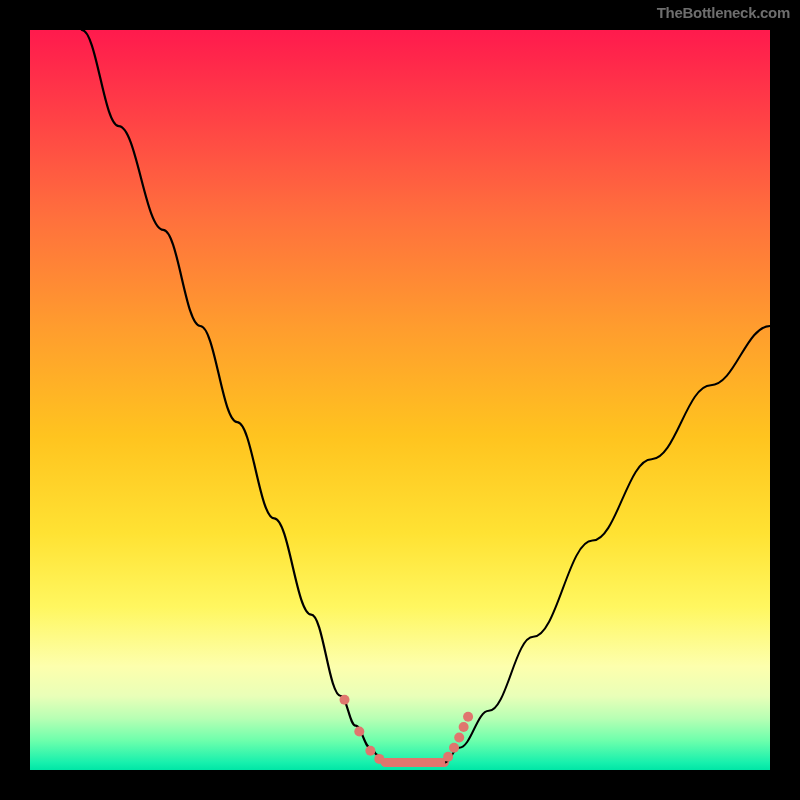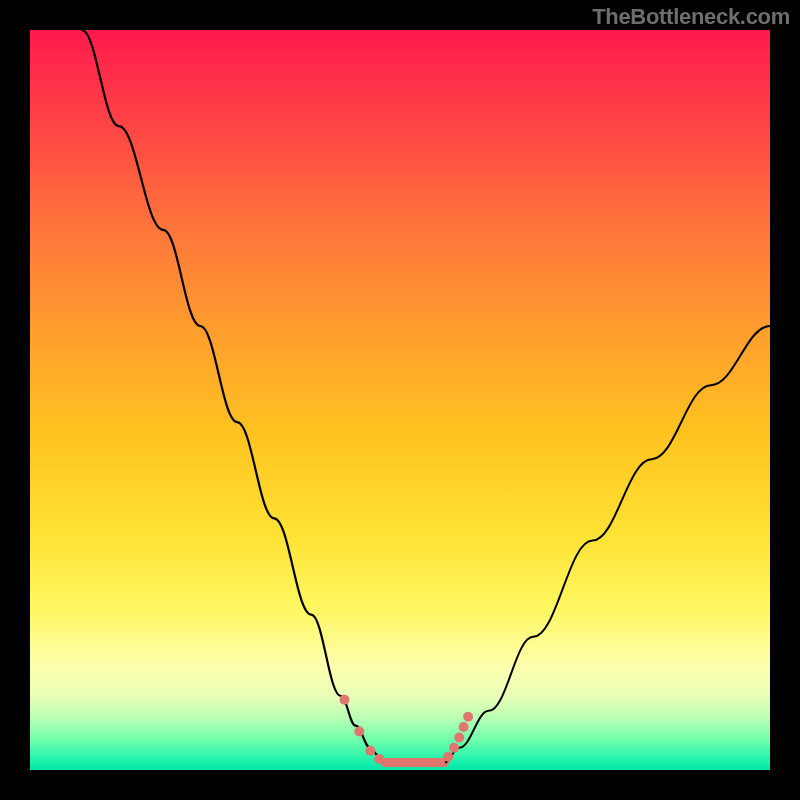--- a/index.html
+++ b/index.html
@@ -46,21 +46,21 @@
     top: 0;
     width: 740px;
     height: 740px;
     pointer-events: none;
   }
   .watermark {
     position: absolute;
     top: 4px;
     right: 10px;
     font-family: Arial, Helvetica, sans-serif;
-    font-size: 22px;
+    font-size: 15px;
     font-weight: 600;
     color: #6e6e6e;
     letter-spacing: -0.3px;
   }
 </style>
 </head>
 <body>
 
 <div class="frame">
   <div class="plot">

